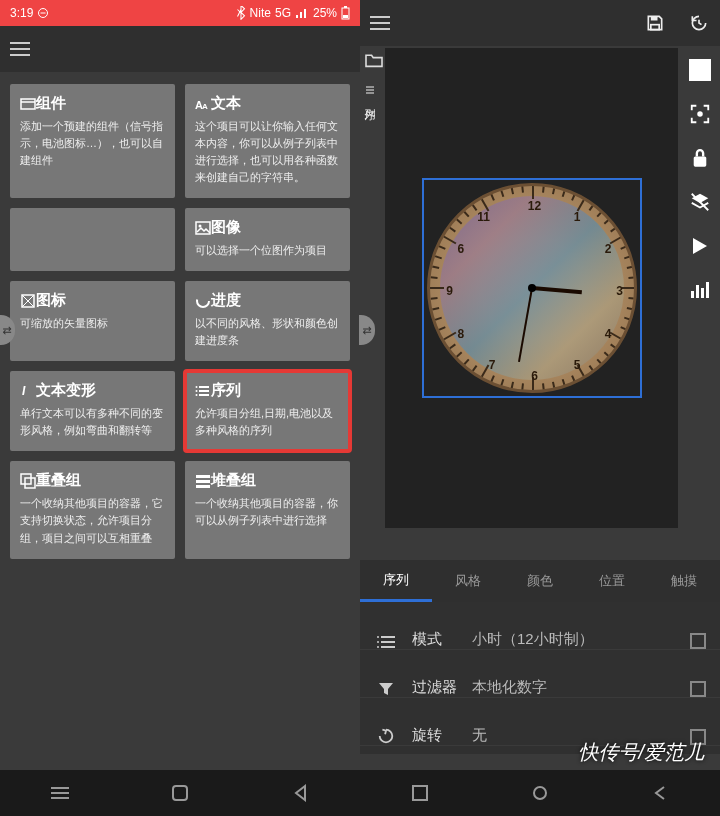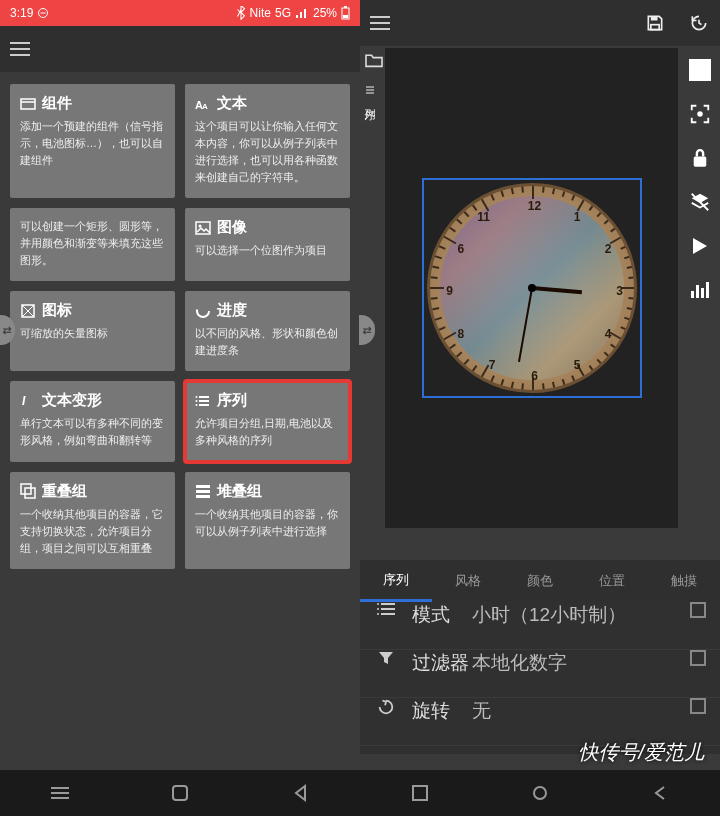--- a/index.html
+++ b/index.html
@@ -15,21 +15,21 @@
 
 .titlebar{height:46px;background:#2f2f2f;display:flex;align-items:center;padding:0 10px}
 .hamburger{width:20px;height:14px;display:flex;flex-direction:column;justify-content:space-between;cursor:pointer}
 .hamburger span{height:2px;background:#ccc;display:block}
 .titlebar-right{flex:1;display:flex;justify-content:flex-end;gap:22px;align-items:center}
 .tb-icon{width:22px;height:22px;display:flex;align-items:center;justify-content:center;color:#eee}
 
 .grid{padding:12px 10px;display:grid;grid-template-columns:1fr 1fr;gap:10px 10px;align-content:start}
 .card{background:#777;border-radius:2px;padding:10px 10px 12px;color:#fff}
 .card.highlight{outline:4px solid #e53935;outline-offset:-2px}
-.card-title{display:flex;align-items:center;gap:6px;font-size:15px;font-weight:600;margin-bottom:5px}
+.card-title{display:flex;align-items:center;font-size:15px;font-weight:600;margin-bottom:5px}
 .card-title .ic{width:16px;height:16px;display:inline-flex;align-items:center;justify-content:center}
 .card-desc{font-size:11px;line-height:1.55;color:#eee}
 
 .seq-label{position:absolute;left:0;top:60px;width:20px;background:#3a3a3a;padding:2px;border-radius:0 4px 4px 0}
 .seq-label-inner{writing-mode:vertical-rl;font-size:11px;color:#eee;display:flex;align-items:center;gap:4px}
 
 .rtool{position:absolute;right:0;top:50px;width:40px;display:flex;flex-direction:column;align-items:center;gap:20px;padding-top:8px}
 .rtool .ri{width:24px;height:24px;display:flex;align-items:center;justify-content:center;color:#fff}
 .rtool .sq{width:22px;height:22px;background:#fff}
 
@@ -43,21 +43,21 @@
 .clock .hand.h{width:4px;height:50px;margin-left:-2px;margin-top:-50px;transform:rotate(95deg)}
 .clock .hand.m{width:2px;height:75px;margin-left:-1px;margin-top:-75px;transform:rotate(190deg)}
 .clock .center{position:absolute;left:50%;top:50%;width:8px;height:8px;background:#000;border-radius:50%;transform:translate(-50%,-50%)}
 .folder-icon{position:absolute;left:4px;top:52px;color:#ddd}
 
 .tabs{position:absolute;left:0;right:0;top:560px;height:42px;background:#2f2f2f;display:flex}
 .tab{flex:1;display:flex;align-items:center;justify-content:center;font-size:13px;color:#999}
 .tab.active{color:#fff;border-bottom:3px solid #2e6fd6}
 
 .settings{position:absolute;left:0;right:0;top:602px;bottom:62px;background:#303030}
-.srow{height:48px;display:flex;align-items:flex-start;padding:0 14px;color:#ddd;font-size:19px;border-bottom:1px solid #3a3a3a}
+.srow{height:48px;display:flex;align-items:flex-end;padding:0 14px;color:#ddd;font-size:15px;border-bottom:1px solid #3a3a3a}
 .srow .sic{width:24px;margin-right:14px;display:flex;align-items:center;justify-content:center;color:#ccc}
 .srow .slabel{width:60px}
 .srow .sval{flex:1;color:#bbb}
 .srow .chk{width:16px;height:16px;border:2px solid #888}
 
 .navbar{position:absolute;left:0;right:0;bottom:0;height:46px;background:#1a1a1a;display:flex;align-items:center;justify-content:space-around}
 .nav-btn{width:22px;height:22px;display:flex;align-items:center;justify-content:center;color:#999}
 
 .watermark{position:absolute;right:16px;bottom:50px;font-size:20px;color:#fff;font-style:italic;font-weight:500;text-shadow:0 0 4px #000}
 
@@ -133,21 +133,20 @@
                 <text x="0" y="13" font-size="11" fill="#fff" font-family="serif" font-weight="bold">A</text>
                 <text x="7" y="13" font-size="8" fill="#fff" font-family="serif">A</text>
               </svg>
             </span>
             <span>文本</span>
           </div>
         <div class="card-desc">这个项目可以让你输入任何文本内容，你可以从例子列表中进行选择，也可以用各种函数来创建自己的字符串。</div>
       </div>
 
       <div class="card">
-        <div class="card-desc">可以创建一个矩形、圆形等，并用颜色和渐变等来填充这些图形。</div>
       </div>
 
       <div class="card">
         <div class="card-title">
             <span class="ic">
               <svg width="16" height="16" viewBox="0 0 16 16">
                 <rect x="1" y="2" width="14" height="12" fill="none" stroke="#fff" stroke-width="1.5"></rect>
                 <circle cx="5" cy="6" r="1.5" fill="#fff"></circle>
                 <path d="M2 12l4-4 3 3 2-2 4 4" fill="none" stroke="#fff" stroke-width="1.5"></path>
               </svg>

